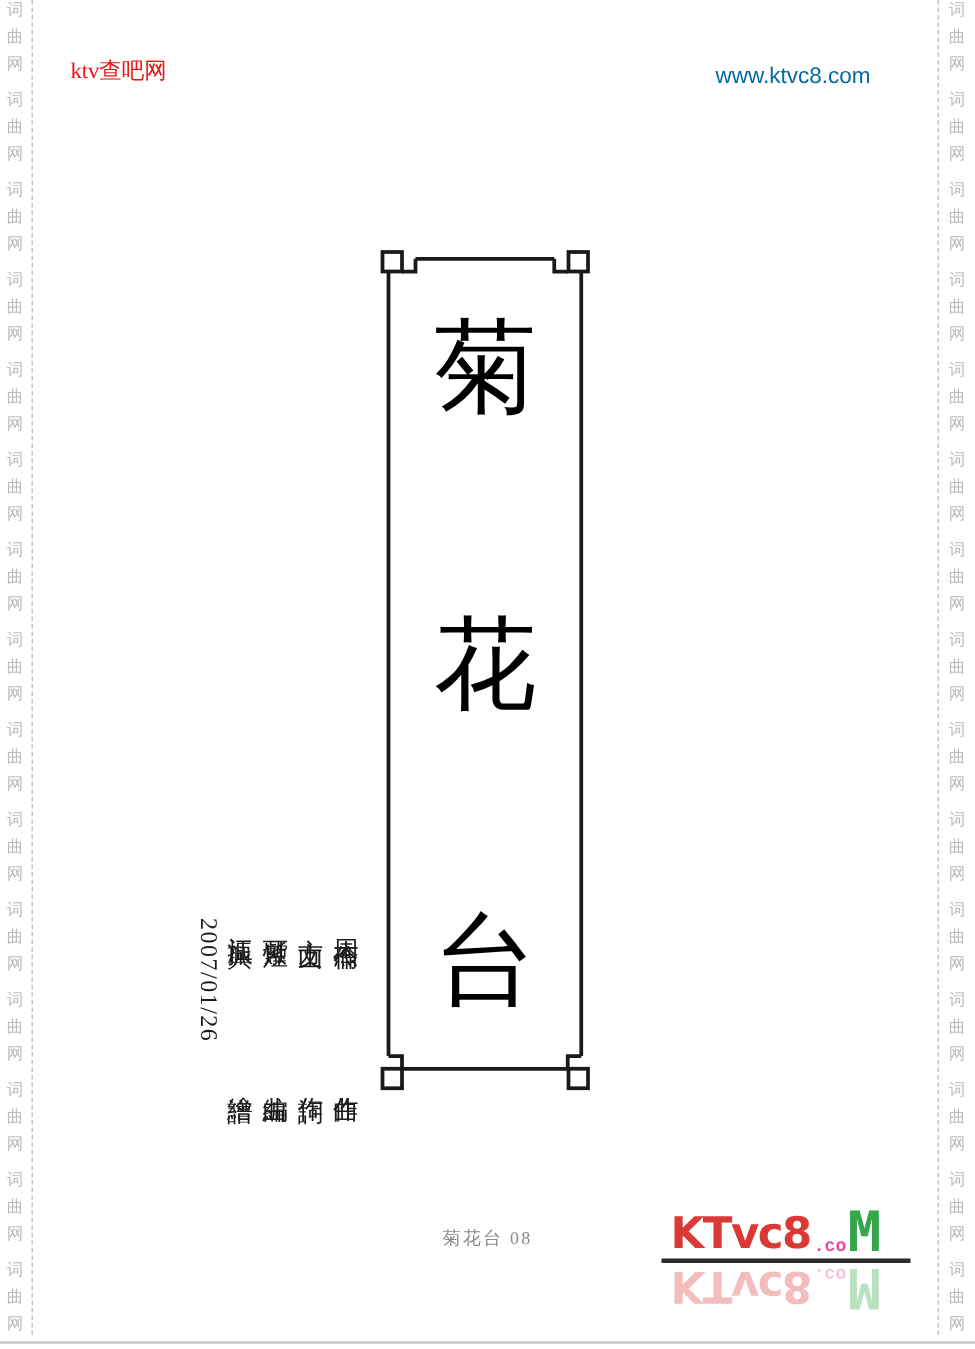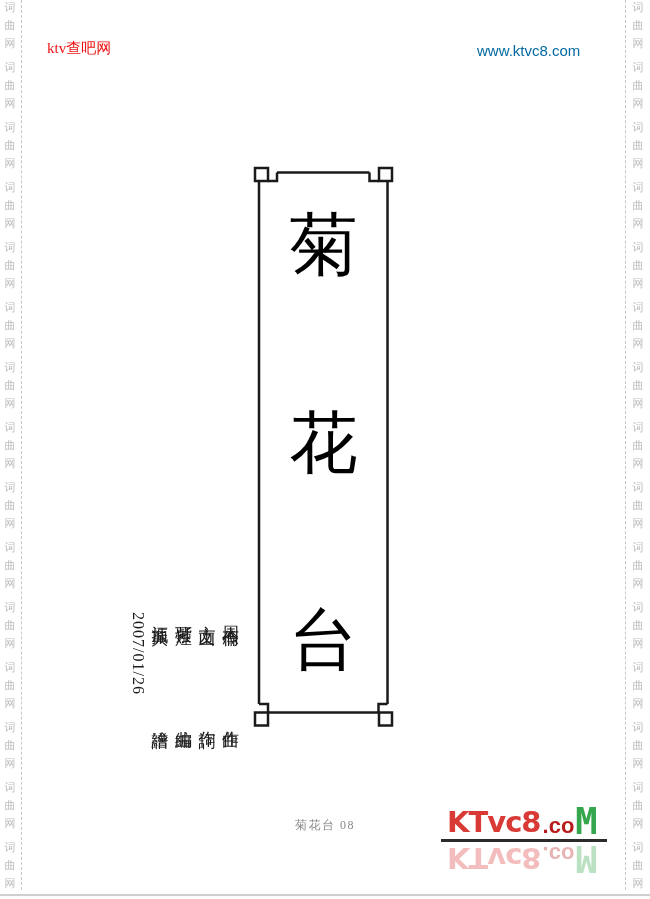--- a/index.html
+++ b/index.html
@@ -100,23 +100,23 @@
   .logo-row {
     display: flex; align-items: flex-end;
     padding-left: 6px; height: 35px;
   }
   .logo-p1 {
     font-family: "DejaVu Sans", sans-serif; font-weight: bold;
     font-size: 29px; line-height: 0.95; letter-spacing: -1px;
     color: #d93a36;
   }
   .logo-p2 {
-    font-family: Liberation Sans, sans-serif; font-weight: bold;
-    font-size: 22px; line-height: 1; margin-left: 2px;
-    color: #b91c1c;
+    font-family: Liberation Mono, monospace; font-weight: bold;
+    font-size: 12px; line-height: 1; margin-left: 2px;
+    color: #ec4899;
   }
   .logo-p3 {
     font-family: "DejaVu Sans Mono", monospace; font-weight: bold;
     font-size: 37px; line-height: 0.82; margin-left: 1px;
     color: #35a64c;
   }
   .logo-line { height: 3px; background: #2b2b2b; margin-top: 2px; }
   .logo-reflection {
     transform: scaleY(-1); opacity: 0.33; margin-top: 1px;
   }

